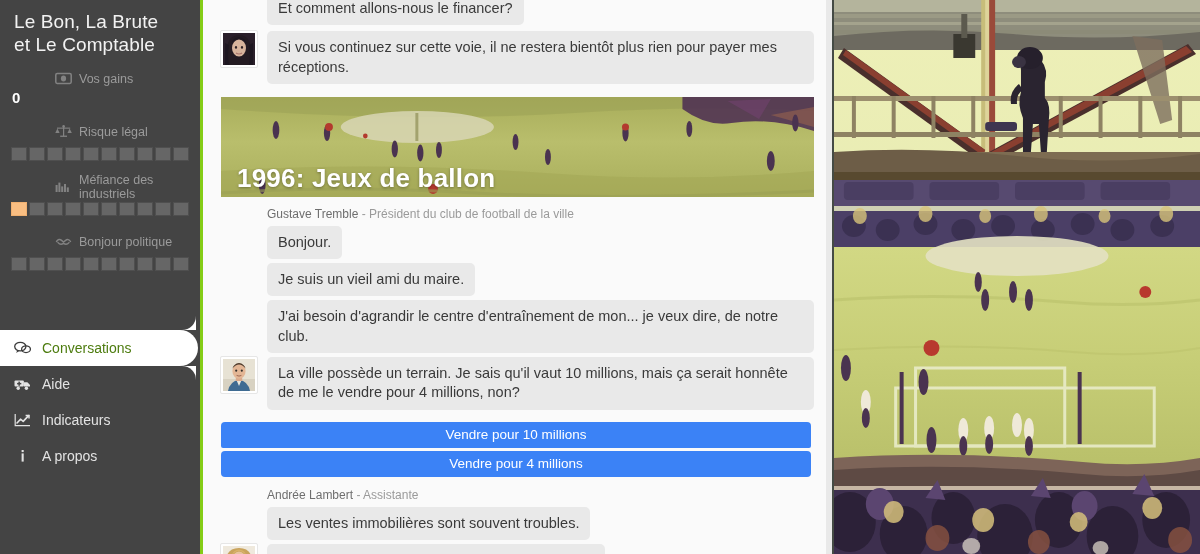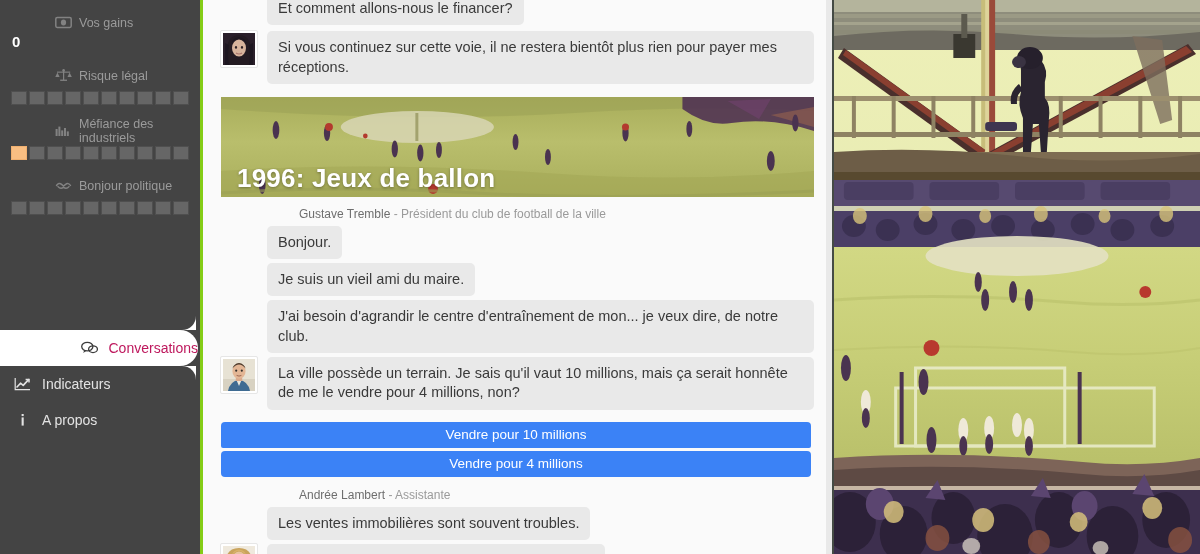--- a/index.html
+++ b/index.html
@@ -53,25 +53,24 @@
     display: flex; align-items: center; gap: 11px;
     height: 36px;
     padding-left: 14px;
     font-size: 14px;
     color: #e3e3e3;
     cursor: pointer;
   }
   .nav-item .nav-ico { width: 17px; display: flex; justify-content: center; flex: 0 0 17px; }
   .nav-item.active {
     background: #ffffff;
-    color: #be185d;
+    color: #4d7c0f;
     border-top-right-radius: 18px;
     border-bottom-right-radius: 18px;
     margin-right: 2px;
-    justify-content: flex-end;
   }
   .nav-item.active .nav-ico svg { fill: #3c3c3c; }
   .nav-ico svg { fill: #e3e3e3; display: block; }
   .corner-top, .corner-bot {
     position: absolute; right: 2px; width: 14px; height: 14px; background: #ffffff; pointer-events: none;
   }
   .corner-top { top: -14px; }
   .corner-top::after {
     content: ""; position: absolute; inset: 0; background: #444444; border-bottom-right-radius: 14px;
   }
@@ -102,21 +101,21 @@
     border-radius: 5px;
     padding: 7px 11px;
     font-size: 14.5px;
     line-height: 1.33;
     max-width: 573px;
   }
   .bubble.wide { width: 573px; }
   .bubble .lnk { color: #d9a62a; }
 
   .speaker {
-    padding-left: 96px; font-size: 12px; color: #6e6e6e; margin: 9px 0 5px 0;
+    padding-left: 64px; font-size: 12px; color: #6e6e6e; margin: 9px 0 5px 0;
   }
   .speaker .role { color: #9a9a9a; }
 
   
   .banner {
     margin: 13px 18px 10px 18px;
     height: 100px;
     position: relative;
     overflow: hidden;
     background: #b8bd64;
@@ -156,20 +155,24 @@
   .scrollbar {
     position: absolute; right: 0; top: 0; width: 6px; height: 554px; background: #e9e9e9;
   }
 </style>
 </head>
 <body>
 
 <div class="app">
 
   <aside class="sidebar">
+    <div class="brand">
+      <div>Le Bon, La Brute</div>
+      <div>et Le Comptable</div>
+    </div>
 
     <div class="stats">
 
       <div class="stat">
         <div class="stat-head">
           <span class="stat-icon">
             <svg width="17" height="13" viewBox="0 0 17 13">
               <rect x="0.8" y="1.5" width="15.4" height="10" rx="1.4" fill="none" stroke="#9b9b9b" stroke-width="1.5"></rect>
               <ellipse cx="8.5" cy="6.5" rx="2.6" ry="2.9" fill="#9b9b9b"></ellipse>
             </svg>
@@ -273,20 +276,37 @@
           <svg width="17" height="14" viewBox="0 0 17 14">
             <ellipse cx="6.3" cy="5.6" rx="5.6" ry="4.3" fill="none" stroke="#3c3c3c" stroke-width="1.3"></ellipse>
             <path d="M3.2 9.2 L2.2 12 L5.6 9.8 Z" fill="#3c3c3c"></path>
             <ellipse cx="12" cy="8.2" rx="4.4" ry="3.4" fill="none" stroke="#3c3c3c" stroke-width="1.3"></ellipse>
           </svg>
         </span>
         <span>Conversations</span>
         <span class="corner-bot"></span>
       </div>
 
+      <div class="nav-item">
+        <span class="nav-ico">
+          <svg width="17" height="14" viewBox="0 0 17 14">
+            <g fill="#e3e3e3">
+              <rect x="0.5" y="3.4" width="9.4" height="6.2" rx="1"></rect>
+              <path d="M10 5.2 h3.4 l2.6 2.8 v1.6 h-6 z"></path>
+              <circle cx="4.2" cy="11.2" r="1.7"></circle>
+              <circle cx="12.4" cy="11.2" r="1.7"></circle>
+            </g>
+            <g fill="#444444">
+              <rect x="4.4" y="4.6" width="1.5" height="4.2"></rect>
+              <rect x="3.1" y="5.9" width="4.2" height="1.5"></rect>
+            </g>
+          </svg>
+        </span>
+        <span>Aide</span>
+      </div>
 
       <div class="nav-item">
         <span class="nav-ico">
           <svg width="17" height="14" viewBox="0 0 17 14">
             <path d="M1.2 1 V12.6 H16" fill="none" stroke="#e3e3e3" stroke-width="1.2"></path>
             <path d="M3 10 L6.5 6.2 L9.2 8.4 L14.6 2.6" fill="none" stroke="#e3e3e3" stroke-width="1.6" stroke-linejoin="round" stroke-linecap="round"></path>
             <path d="M11.6 2.4 H15 V5.6" fill="none" stroke="#e3e3e3" stroke-width="1.5"></path>
           </svg>
         </span>
         <span>Indicateurs</span>

